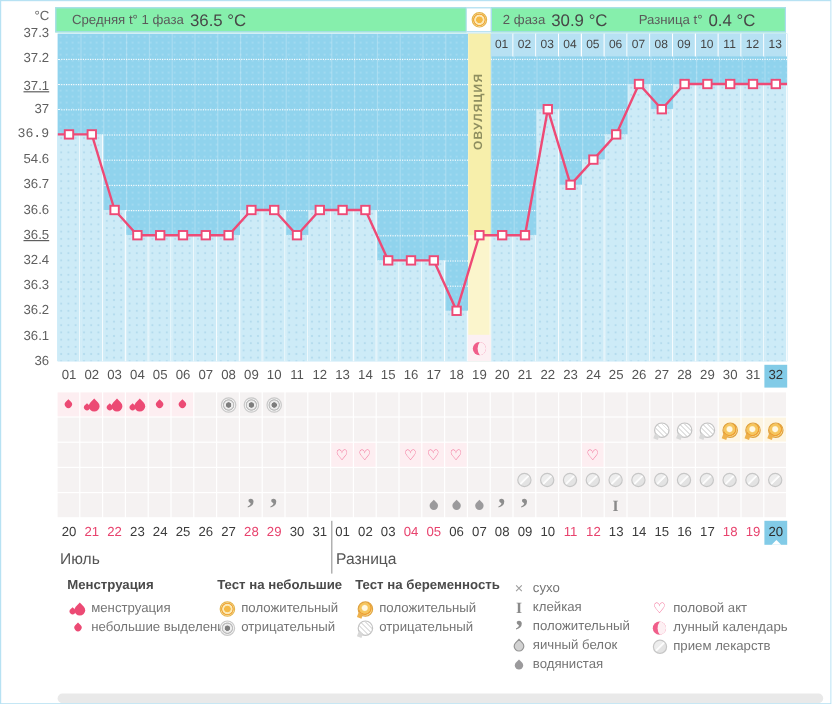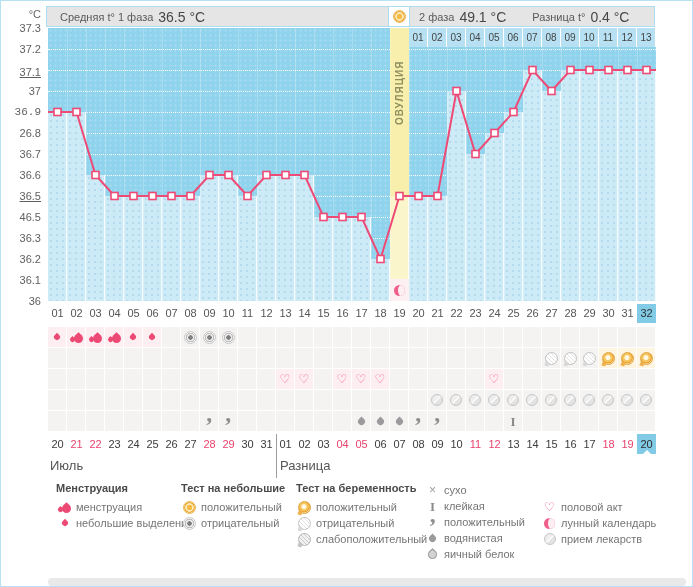--- a/index.html
+++ b/index.html
@@ -1,20 +1,20 @@
 <!DOCTYPE html>
 <html><head>
 <meta charset="utf-8">
 <style>
   html,body{margin:0;padding:0;background:#fff;}
   .frame{position:relative;width:693px;height:587px;background:#fff;border:1px solid #b7e2f3;
          box-sizing:border-box;font-family:"Liberation Sans",sans-serif;overflow:hidden;}
   
   .unit{position:absolute;left:8px;top:7px;width:32px;text-align:right;font-size:11px;color:#666;}
-  .hbox{position:absolute;top:5px;height:21px;background:#e5e5e5;border:1px solid #abdcf0;
+  .hbox{position:absolute;top:5px;height:21px;background:#86efac;border:1px solid #abdcf0;
         display:flex;align-items:center;box-sizing:border-box;}
   .hbox-left{left:45px;width:343px;padding-left:13px;}
   .hbox-right{left:408px;width:246px;padding-left:9px;}
   .hmid{position:absolute;top:5px;left:388px;width:20px;height:21px;background:#fff;
         border-top:1px solid #abdcf0;border-bottom:1px solid #abdcf0;box-sizing:border-box;
         display:flex;align-items:center;justify-content:center;}
   .hl{font-size:11px;color:#5a5a5a;margin-right:5px;white-space:nowrap;}
   .hv{font-size:14px;color:#474747;margin-right:4px;white-space:nowrap;}
   .hgap{margin-left:22px;}
   
@@ -104,21 +104,21 @@
 
   <div class="hbox hbox-left">
     <span class="hl">Средняя t° 1 фаза</span>
     <span class="hv">36.5 °C</span>
   </div>
   <div class="hmid">
     <span class="ic ic-ovt ic-ovt-pos"></span>
   </div>
   <div class="hbox hbox-right">
     <span class="hl">2 фаза</span>
-    <span class="hv">49.1 °C</span>
+    <span class="hv">30.9 °C</span>
     <span class="hl hgap">Разница t°</span>
     <span class="hv">0.4 °C</span>
   </div>
 
   <div id="yaxis"></div>
   <div id="chart">
       <div class="grid" style="top: 21px;"></div>
       <div class="grid" style="top: 42px;"></div>
       <div class="grid" style="top: 63px;"></div>
       <div class="grid" style="top: 84px;"></div>
@@ -604,26 +604,20 @@
             <span class="ic ic-pt ic-pt-pos"></span>
           </span>
           <span class="llab">положительный</span>
         </div>
         <div class="litem">
           <span class="lico">
             <span class="ic ic-pt ic-pt-neg"></span>
           </span>
           <span class="llab">отрицательный</span>
         </div>
-        <div class="litem">
-          <span class="lico">
-            <span class="ic ic-pt ic-pt-weak"></span>
-          </span>
-          <span class="llab">слабоположительный</span>
-        </div>
       </div>
       <div class="lcol" style="left: 423px;">
         <div class="litem">
           <span class="lico">
             <span class="ic ic-dry">×</span>
           </span>
           <span class="llab">сухо</span>
         </div>
         <div class="litem">
           <span class="lico">
@@ -632,29 +626,29 @@
           <span class="llab">клейкая</span>
         </div>
         <div class="litem">
           <span class="lico">
             <span class="ic ic-creamy">’</span>
           </span>
           <span class="llab">положительный</span>
         </div>
         <div class="litem">
           <span class="lico">
+            <span class="ic ic-eggwhite"></span>
+          </span>
+          <span class="llab">яичный белок</span>
+        </div>
+        <div class="litem">
+          <span class="lico">
             <span class="ic ic-watery"></span>
           </span>
           <span class="llab">водянистая</span>
-        </div>
-        <div class="litem">
-          <span class="lico">
-            <span class="ic ic-eggwhite"></span>
-          </span>
-          <span class="llab">яичный белок</span>
         </div>
       </div>
       <div class="lcol" style="left: 540px;">
         <div class="ltitle"></div>
         <div class="litem">
           <span class="lico">
             <span class="ic ic-heart">♡</span>
           </span>
           <span class="llab">половой акт</span>
         </div>
@@ -671,22 +665,22 @@
           <span class="llab">прием лекарств</span>
         </div>
       </div>
     </div>
   <div id="scrollbar"></div>
 <div class="ylab" style="top: 20px;">37.3</div>
     <div class="ylab" style="top: 41px;">37.2</div>
     <div class="ylab" style="top: 64px; text-decoration: underline;">37.1</div>
     <div class="ylab" style="top: 83px;">37</div>
     <div class="ylab" style="top: 104px; font-family: Liberation Mono, monospace;">36.9</div>
-    <div class="ylab" style="top: 125px;">26.8</div>
+    <div class="ylab" style="top: 125px;">54.6</div>
     <div class="ylab" style="top: 146px;">36.7</div>
     <div class="ylab" style="top: 167px;">36.6</div>
     <div class="ylab" style="top: 188px; text-decoration: underline;">36.5</div>
-    <div class="ylab" style="top: 209px;">46.5</div>
+    <div class="ylab" style="top: 209px;">32.4</div>
     <div class="ylab" style="top: 230px;">36.3</div>
     <div class="ylab" style="top: 251px;">36.2</div>
     <div class="ylab" style="top: 272px;">36.1</div>
     <div class="ylab" style="top: 293px;">36</div>
   </div>
 
 </body></html>

